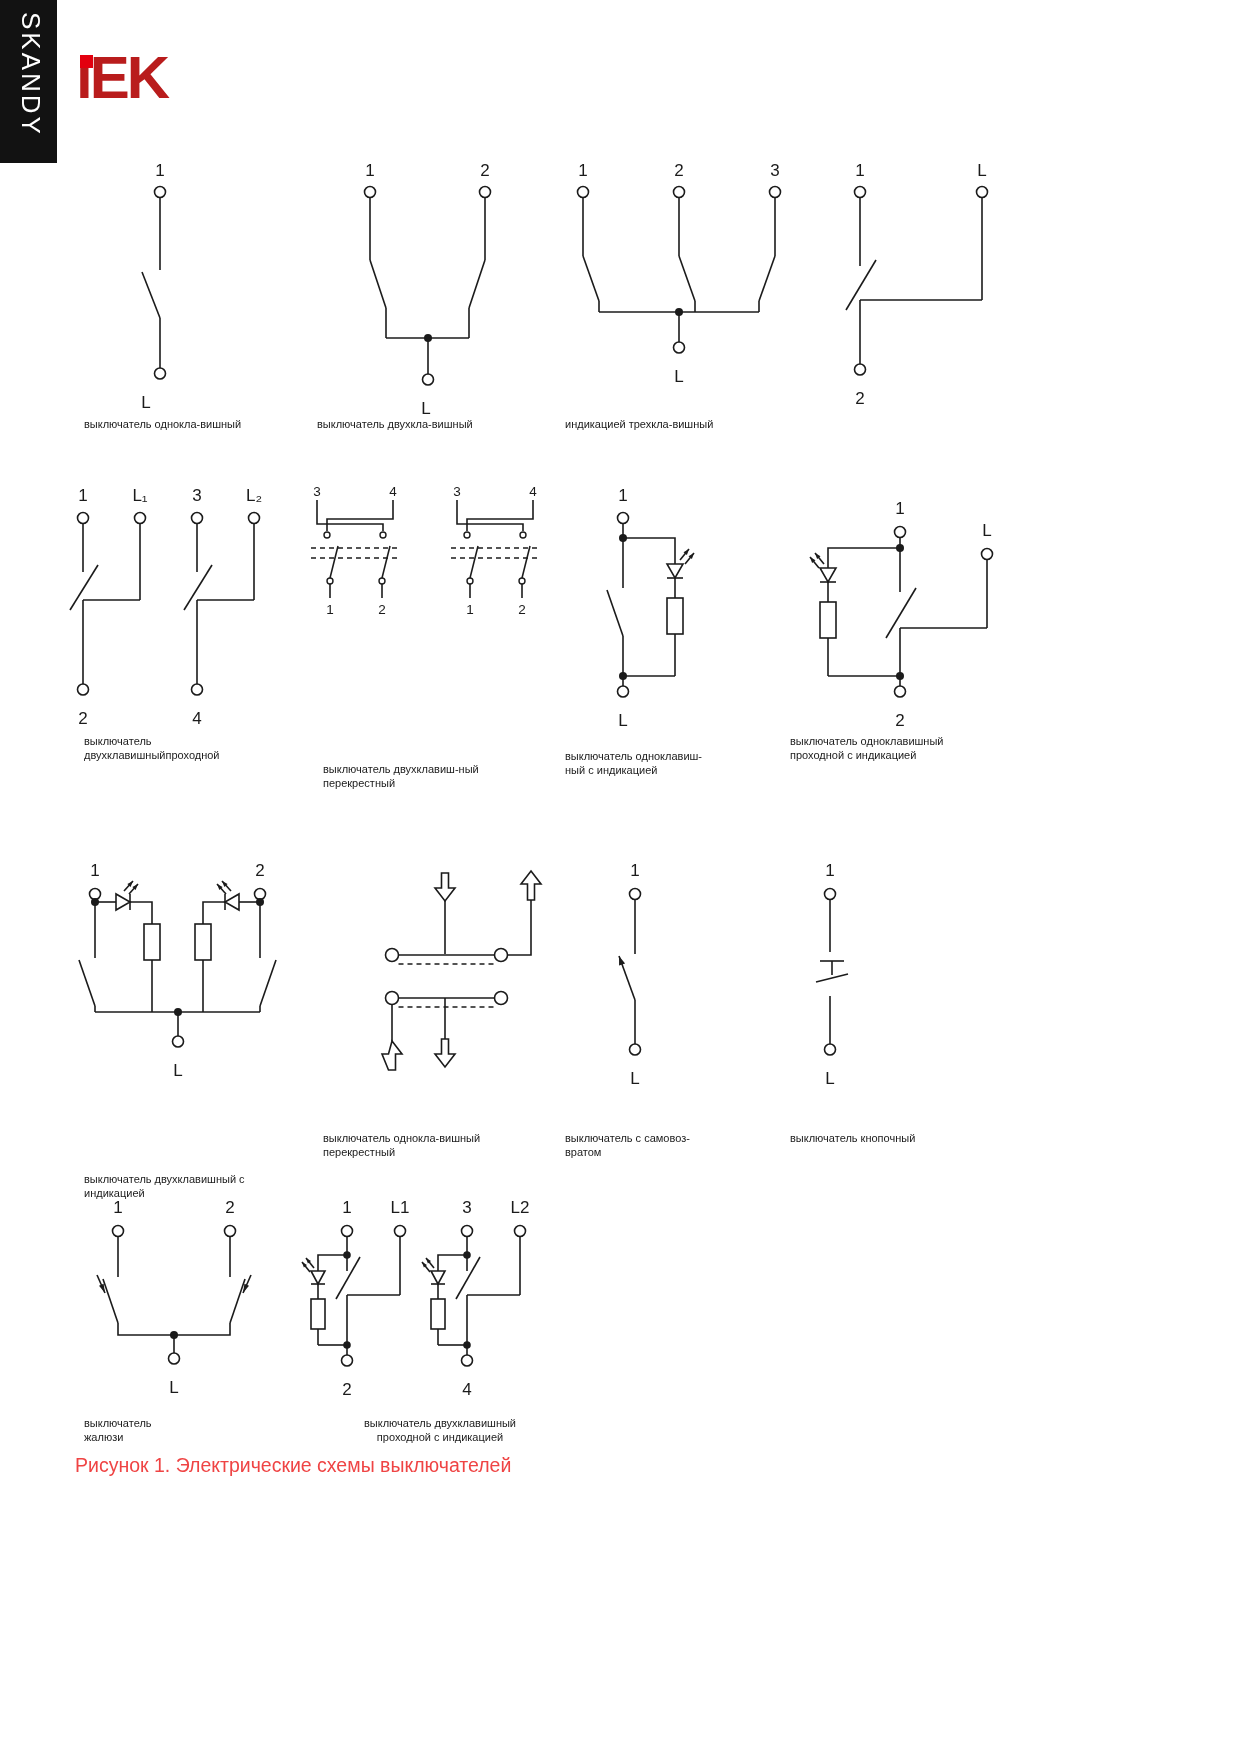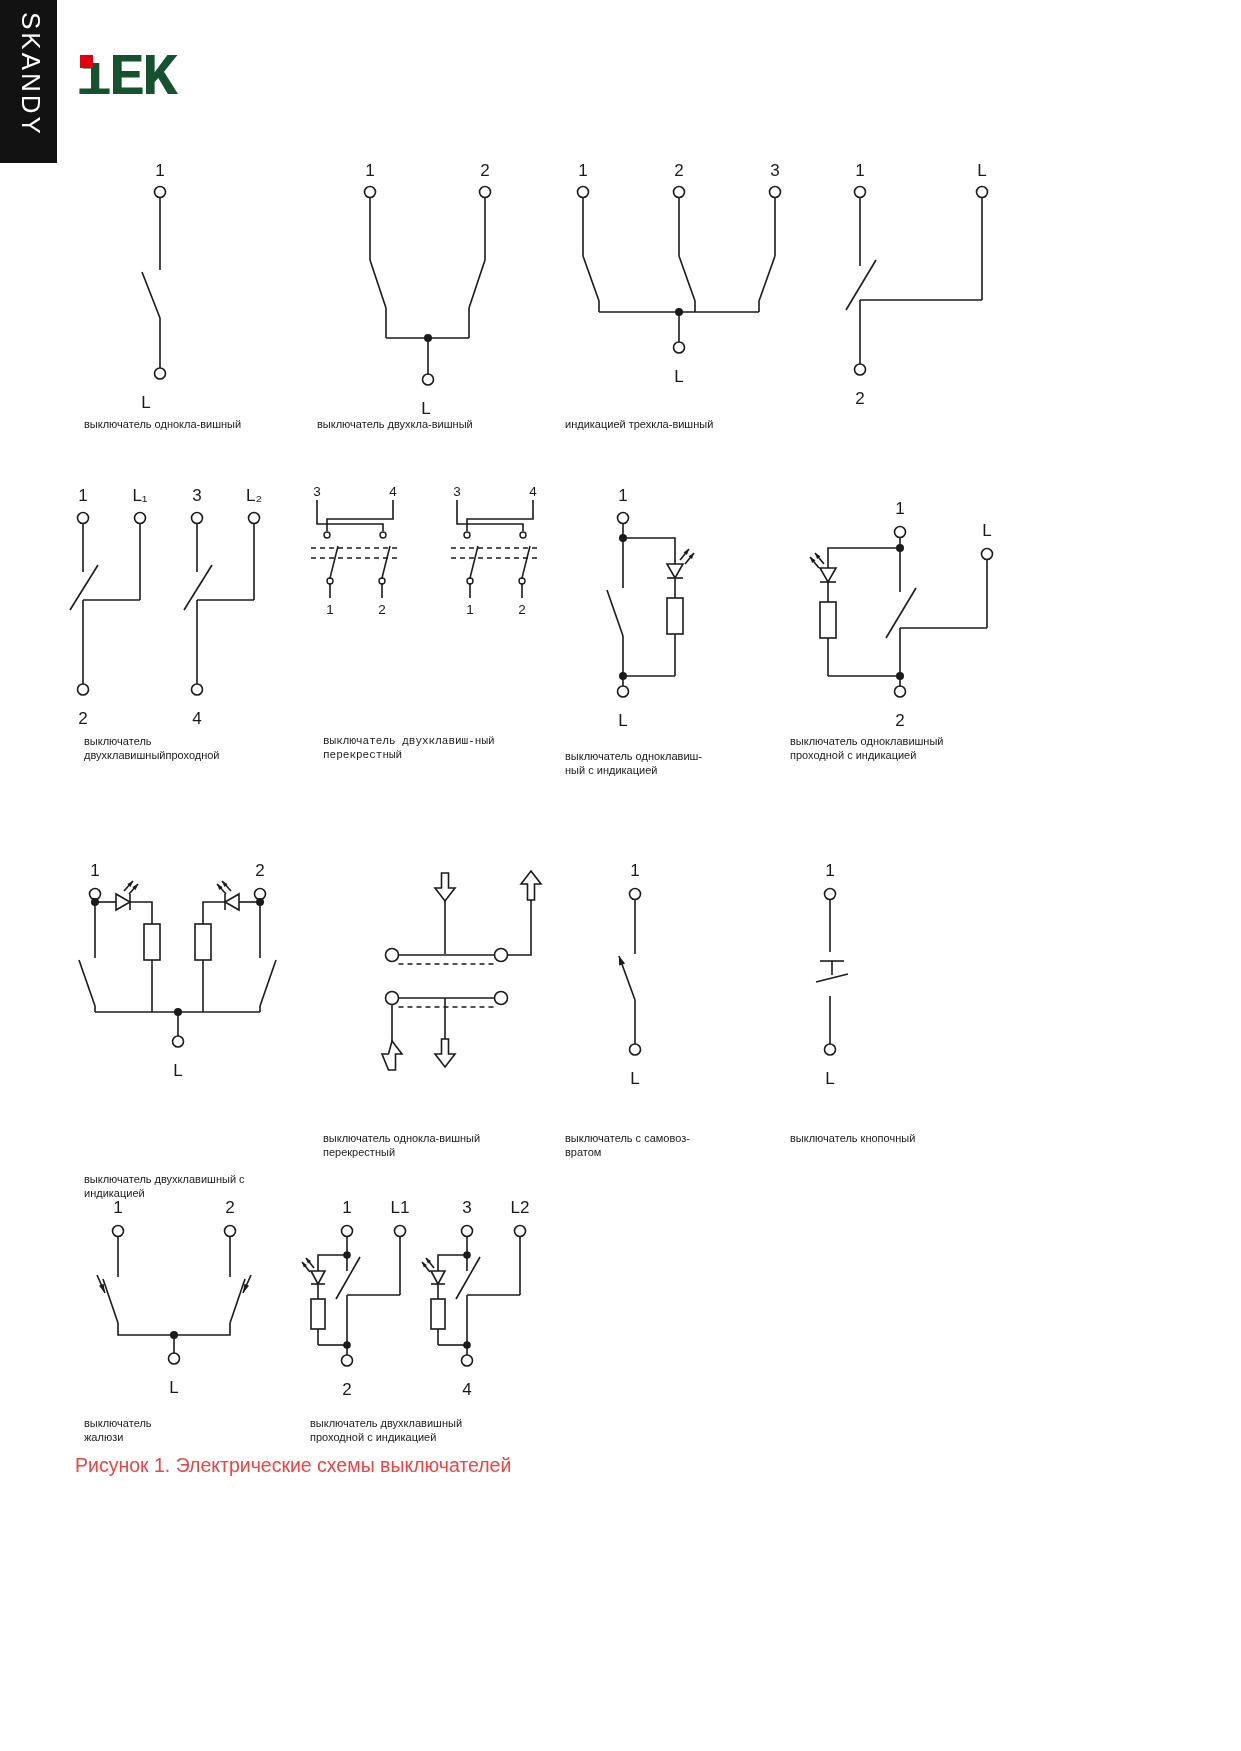--- a/index.html
+++ b/index.html
@@ -7,21 +7,21 @@
   .page {
     position:relative; width:1241px; height:1751px; background:#fff;
     font-family:"Liberation Sans", sans-serif; color:#1b1b1b; overflow:hidden;
   }
   .series-band { position:absolute; left:0; top:0; width:57px; height:163px; background:#121212; }
   .series-text {
     position:absolute; left:15px; top:12px; color:#fff; font-size:26px; letter-spacing:3px;
     writing-mode:vertical-rl; font-family:"Liberation Sans",sans-serif;
   }
   .logo { position:absolute; left:76px; top:48px; font-size:60px; font-weight:900;
-          letter-spacing:-3px; color:#14532d; line-height:1;font-family:Liberation Mono, monospace; }
+          letter-spacing:-3px; color:#b91c1c; line-height:1; }
   .logo-dot { position:absolute; left:80px; top:55px; width:13px; height:13px; background:#e3000f; }
   .diagram { position:absolute; }
   .cap { position:absolute; font-size:11px; line-height:1.28; white-space:pre-line; }
   .figcap { position:absolute; left:75px; top:1454px; font-size:19.5px; color:#ef4444; }
   svg text { fill:#1b1b1b; font-family:"Liberation Sans",sans-serif; font-size:17px; text-anchor:middle; }
   svg text.ts { font-size:13.5px; }
   svg line, svg polyline, svg path, svg polygon.tri { stroke:#1b1b1b; stroke-width:1.6; fill:none; }
   svg .dash { stroke-dasharray:5 4; }
   svg circle.c { fill:#fff; stroke:#1b1b1b; stroke-width:1.6; }
   svg circle.p { fill:#fff; stroke:#1b1b1b; stroke-width:1.4; }
@@ -261,21 +261,21 @@
           <polygon class="ah" points="20,77 22.1,83 25.5,80.2"></polygon>
       </g>
       <rect class="res" x="30" y="122" width="16" height="36"></rect>
       <circle class="c" cx="110" cy="211.5" r="5.5"></circle>
       <text x="110" y="246">2</text>
     </svg>
   </div>
 
   <div class="cap" style="left:84px;top:734px;width:240px;">выключатель
 двухклавишныйпроходной</div>
-  <div class="cap" style="left:323px;top:734px;width:240px;font-family:Liberation Mono, monospace;">выключатель двухклавиш-ный
+  <div class="cap" style="left:323px;top:762px;width:240px;">выключатель двухклавиш-ный
 перекрестный</div>
   <div class="cap" style="left:565px;top:734px;width:230px;margin-top:15px;">выключатель одноклавиш-
 ный с индикацией</div>
   <div class="cap" style="left:790px;top:734px;width:250px;">выключатель одноклавишный
 проходной с индикацией</div>
 
   <div class="diagram" style="left:60px;top:860px;">
     <svg width="260" height="255">
       <text x="35" y="16">1</text>
       <text x="200" y="16">2</text>
@@ -484,18 +484,18 @@
         <circle class="n" cx="57" cy="150" r="3.8"></circle>
         <line x1="57" y1="150" x2="57" y2="160"></line>
         <circle class="c" cx="57" cy="165.5" r="5.5"></circle>
         <text x="57" y="200">4</text>
       </g>
     </svg>
   </div>
 
   <div class="cap" style="left:84px;top:1416px;width:200px;">выключатель
 жалюзи</div>
-  <div class="cap" style="left:310px;top:1416px;width:260px;">выключатель двухклавишный
+  <div class="cap" style="left:310px;top:1416px;width:260px;text-align:center;">выключатель двухклавишный
 проходной с индикацией</div>
 
   <div class="figcap">Рисунок 1. Электрические схемы выключателей</div>
 
 </div>
 
 </body></html>

